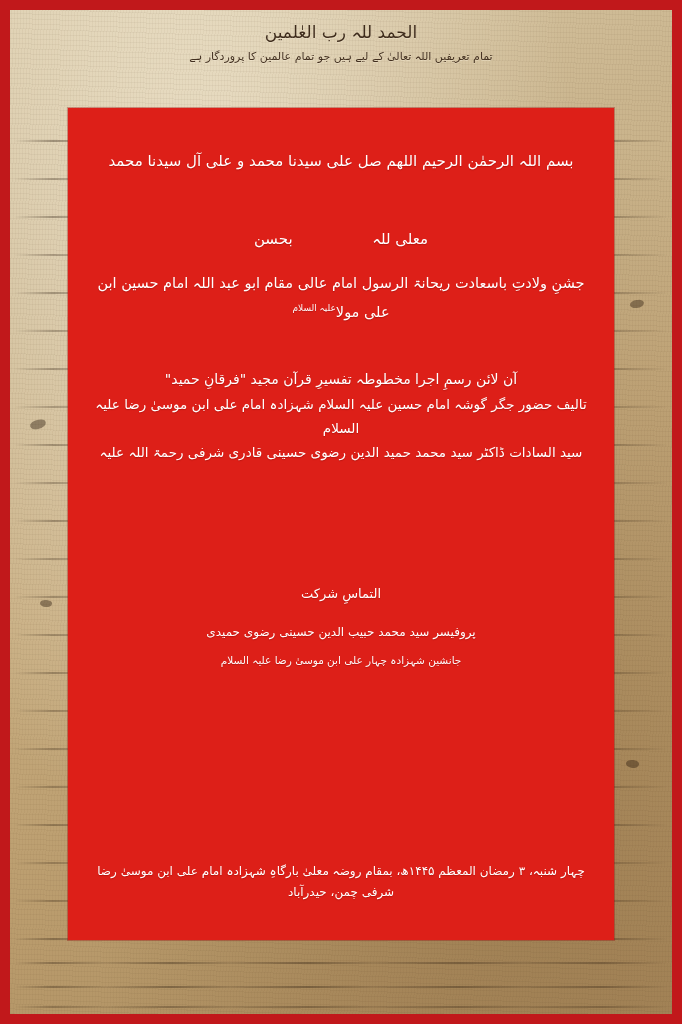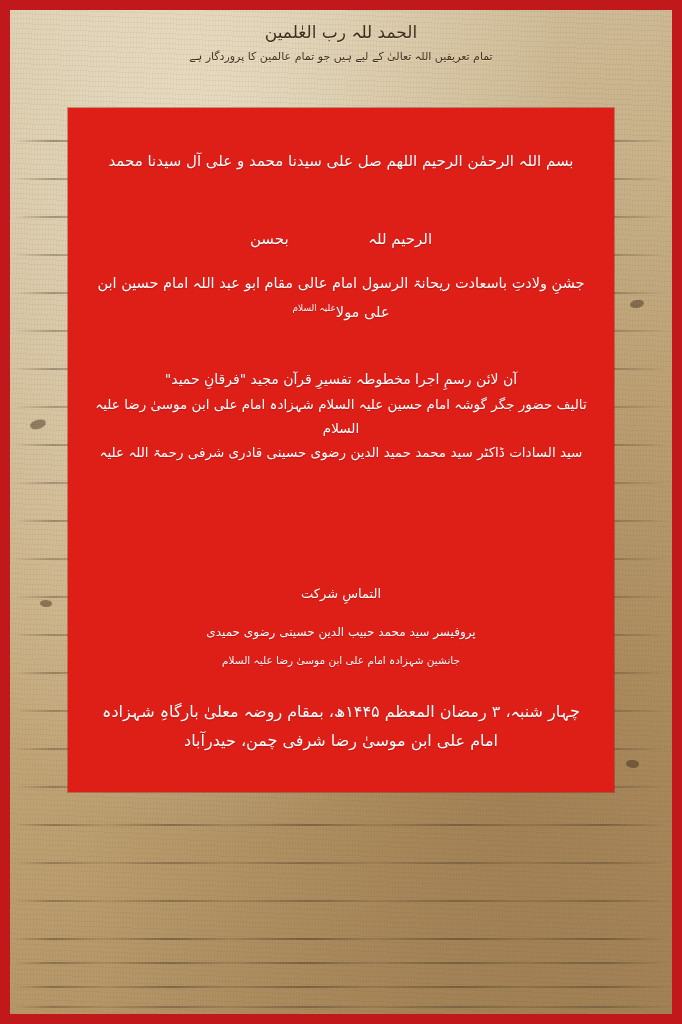--- a/index.html
+++ b/index.html
@@ -97,21 +97,21 @@
     margin-top: 8px;
     opacity: .88;
   }
 
   
   .red-panel {
     position: absolute;
     top: 108px;
     left: 68px;
     width: 546px;
-    height: 684px;
+    height: 832px;
     background: #dd1f18;
     box-shadow: 0 0 0 1px rgba(150,10,10,0.35);
     color: #ffffff;
     box-sizing: border-box;
     padding: 26px 26px 18px 26px;
     text-align: center;
     direction: rtl;
   }
 
   .line {
@@ -171,21 +171,21 @@
     font-size: 10.5px;
     margin-top: 8px;
     opacity: .97;
   }
 
   .footer {
     position: absolute;
     left: 26px;
     right: 26px;
     bottom: 36px;
-    font-size: 16px;
+    font-size: 12px;
     line-height: 1.8;
     color: #ffffff;
     text-align: center;
   }
 </style>
 </head>
 <body>
 
 <div class="poster">
 
@@ -229,21 +229,21 @@
     <div class="l2">تمام تعریفیں اللہ تعالیٰ کے لیے ہیں جو تمام عالمین کا پروردگار ہے</div>
   </div>
 
   <div class="red-panel">
 
     <div class="line basmala">بسم اللہ الرحمٰن الرحیم    اللھم صل علی سیدنا محمد و علی آل سیدنا محمد</div>
 
     <div class="spacer-sm"></div>
 
     <div class="line hamd">
-      <span>الرحیم للہ</span>
+      <span>معلی للہ</span>
       <span class="gap"></span>
       <span>بحسن</span>
     </div>
 
     <div class="line jashn">
       <span>جشنِ ولادتِ باسعادت ریحانۃ الرسول امام عالی مقام ابو عبد اللہ امام حسین ابن علی مولا</span><span class="sup">علیہ السلام</span>
     </div>
 
     <div class="spacer-md"></div>
 
@@ -252,19 +252,19 @@
     <div class="line taleef">تالیف حضور جگر گوشہ امام حسین علیہ السلام شہزادہ امام علی ابن موسیٰ رضا علیہ السلام</div>
 
     <div class="line author">سید السادات ڈاکٹر سید محمد حمید الدین رضوی حسینی قادری شرفی رحمۃ اللہ علیہ</div>
 
     <div class="spacer-lg"></div>
 
     <div class="line iltemas">التماسِ شرکت</div>
 
     <div class="line presenter">پروفیسر سید محمد حبیب الدین حسینی رضوی حمیدی</div>
 
-    <div class="line presenter-sub">جانشین شہزادہ امام علی ابن موسیٰ رضا علیہ السلام</div>
+    <div class="line presenter-sub">جانشین شہزادہ چہار علی ابن موسیٰ رضا علیہ السلام</div>
 
     <div class="footer line">چہار شنبہ، ۳ رمضان المعظم ۱۴۴۵ھ، بمقام روضہ معلیٰ بارگاہِ شہزادہ امام علی ابن موسیٰ رضا شرفی چمن، حیدرآباد</div>
   </div>
 
   <div class="outer-border"></div>
 </div>
 
 </body></html>

